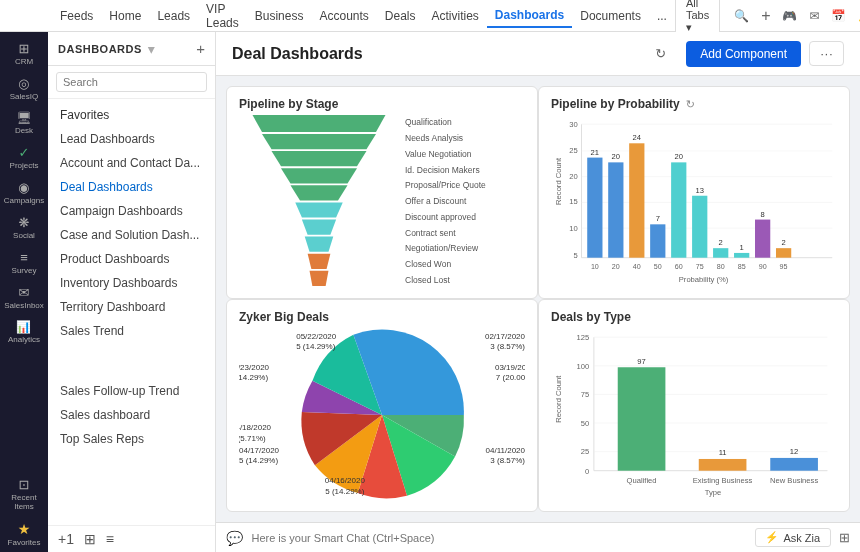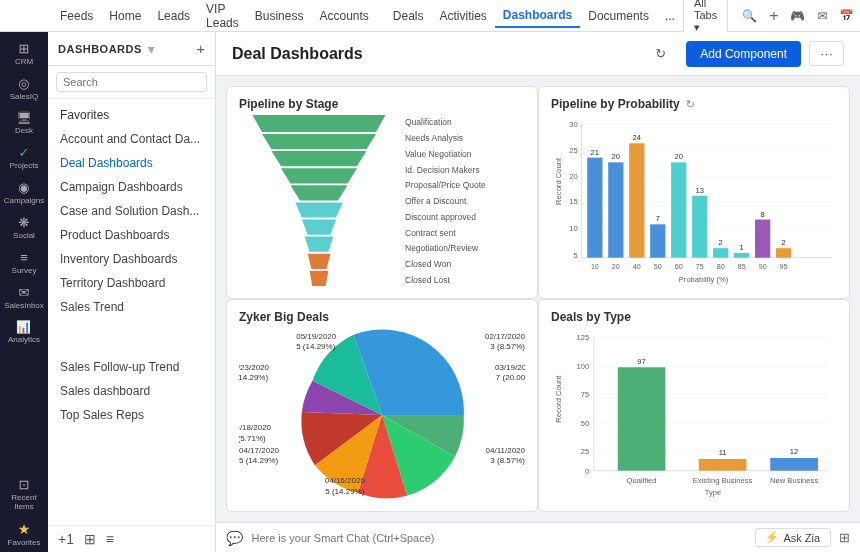--- a/index.html
+++ b/index.html
@@ -10,21 +10,21 @@
 
 <div style="display:flex; flex-direction:column; width:100%; height:552px; overflow:hidden;">
 
   <div style="height:32px; background:#fff; border-bottom:1px solid #ddd; display:flex; align-items:center; padding:0 0 0 52px; gap:0; flex-shrink:0;">
     <div style="padding:4px 8px; font-size:12px; color:#444; cursor:pointer;">Feeds</div>
     <div style="padding:4px 8px; font-size:12px; color:#444; cursor:pointer;">Home</div>
     <div style="padding:4px 8px; font-size:12px; color:#444; cursor:pointer;">Leads</div>
     <div style="padding:4px 8px; font-size:12px; color:#444; cursor:pointer;">VIP Leads</div>
     <div style="padding:4px 8px; font-size:12px; color:#444; cursor:pointer;">Business</div>
     <div style="padding:4px 8px; font-size:12px; color:#444; cursor:pointer;">Accounts</div>
-    <div style="padding:4px 8px; font-size:12px; color:#444; cursor:pointer;margin-left:8px;">Deals</div>
+    <div style="padding:4px 8px; font-size:12px; color:#444; cursor:pointer;">Deals</div>
     <div style="padding:4px 8px; font-size:12px; color:#444; cursor:pointer;">Activities</div>
     <div style="padding:4px 8px; font-size:12px; color:#1a73e8; font-weight:600; cursor:pointer; border-bottom:2px solid #1a73e8;">Dashboards</div>
     <div style="padding:4px 8px; font-size:12px; color:#444; cursor:pointer;">Documents</div>
     <div style="padding:4px 8px; font-size:12px; color:#444; cursor:pointer;">...</div>
     <div style="flex:1;"></div>
     <div style="padding:3px 10px; font-size:11px; color:#444; border:1px solid #ddd; border-radius:3px; cursor:pointer; margin-right:8px; display:flex; align-items:center; gap:3px; background:#fff;">
       <span>All Tabs ▾</span>
     </div>
     <div style="padding:4px 6px; cursor:pointer; color:#666;">🔍</div>
     <div style="padding:4px 6px; cursor:pointer; color:#666; font-size:16px;">+</div>
@@ -91,20 +91,21 @@
       <div style="display:flex; align-items:center; padding:8px 10px; border-bottom:1px solid #e0e0e0; gap:6px;">
         <span style="font-size:11px; font-weight:700; color:#333; letter-spacing:0.5px;">DASHBOARDS</span>
         <span style="color:#aaa; font-size:14px; cursor:pointer;">▾</span>
         <span style="margin-left:auto; color:#666; font-size:15px; cursor:pointer;">+</span>
       </div>
       <div style="padding:6px 8px; border-bottom:1px solid #eee;">
         <input type="text" placeholder="Search" style="width: 100%; border: 1px solid rgb(221, 221, 221); border-radius: 3px; padding: 3px 6px; font-size: 11px; color: rgb(85, 85, 85);">
       </div>
       <div style="flex:1; overflow-y:auto; padding:4px 0;">
         <div style="padding:5px 12px; font-size:12px; color:#333; font-weight:500;">Favorites</div>
+        <div style="padding:5px 12px; font-size:12px; color:#444; cursor:pointer; white-space:nowrap; overflow:hidden; text-overflow:ellipsis;">Lead Dashboards</div>
         <div style="padding:5px 12px; font-size:12px; color:#444; cursor:pointer; white-space:nowrap; overflow:hidden; text-overflow:ellipsis;">Account and Contact Da...</div>
         <div style="padding:5px 12px; font-size:12px; color:#0066cc; font-weight:500; cursor:pointer;">Deal Dashboards</div>
         <div style="padding:5px 12px; font-size:12px; color:#444; cursor:pointer; white-space:nowrap; overflow:hidden; text-overflow:ellipsis;">Campaign Dashboards</div>
         <div style="padding:5px 12px; font-size:12px; color:#444; cursor:pointer; white-space:nowrap; overflow:hidden; text-overflow:ellipsis;">Case and Solution Dash...</div>
         <div style="padding:5px 12px; font-size:12px; color:#444; cursor:pointer;">Product Dashboards</div>
         <div style="padding:5px 12px; font-size:12px; color:#444; cursor:pointer;">Inventory Dashboards</div>
         <div style="padding:5px 12px; font-size:12px; color:#444; cursor:pointer;">Territory Dashboard</div>
         <div style="padding:5px 12px; font-size:12px; color:#444; cursor:pointer;">Sales Trend</div>
         <div style="padding:5px 12px; font-size:12px; color:#444; cursor:pointer; white-space:nowrap; overflow:hidden; text-overflow:ellipsis;margin-top:36px;">Sales Follow-up Trend</div>
         <div style="padding:5px 12px; font-size:12px; color:#444; cursor:pointer;">Sales dashboard</div>
@@ -273,21 +274,21 @@
               </div>
               <div style="position:absolute; top:55%; left:-8px; text-align:left; line-height:1.3;">
                 <div>04/18/2020</div>
                   <div>2 (5.71%)</div>
               </div>
               <div style="position:absolute; top:20%; left:-10px; text-align:left; line-height:1.3;">
                 <div>04/23/2020</div>
                   <div>5 (14.29%)</div>
               </div>
               <div style="position:absolute; top:4px; left:20%; text-align:left; line-height:1.3;">
-                <div>05/19/2020</div>
+                <div>05/22/2020</div>
                   <div>5 (14.29%)</div>
               </div>
             </div>
           </div>
         </div>
 
         <div style="background:#fff; border-radius:6px; border:1px solid #e0e0e0; padding:10px 12px; display:flex; flex-direction:column; overflow:hidden;">
           <div style="font-size:12px; font-weight:600; color:#333; margin-bottom:2px;">Deals by Type</div>
           <div style="flex:1; overflow:hidden;">
             <svg viewBox="0 0 300 180" style="width:100%; height:100%;">

